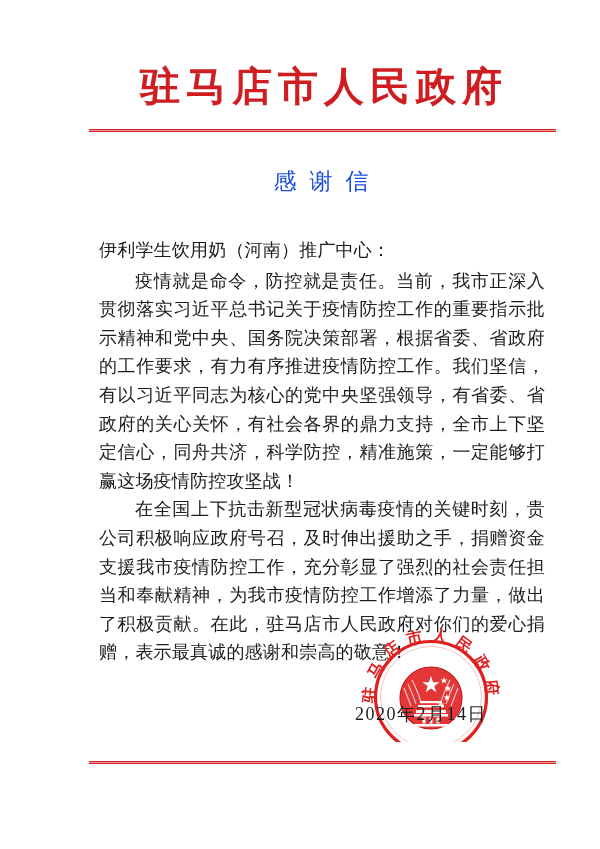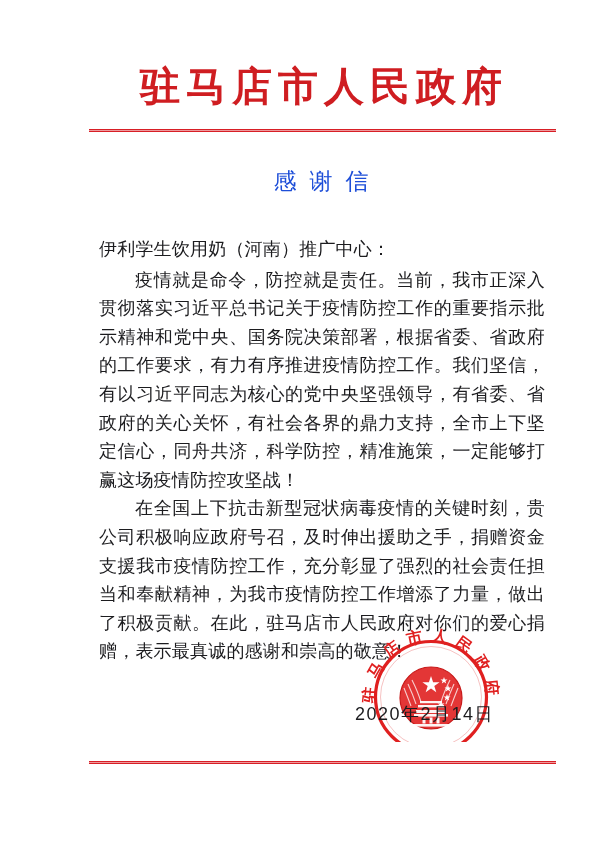--- a/index.html
+++ b/index.html
@@ -79,21 +79,21 @@
   
   .body-block {
     position: absolute;
     left: 78px;
     top: 236px;
     width: 446px;
   }
 
   .salutation,
   .para {
-    font-family: Liberation Mono, monospace;
+    font-family: Liberation Sans, sans-serif;
     font-size: 18px;
     line-height: 28.6px;
     color: #1c1c1f;
     text-align: justify;
     text-justify: inter-ideograph;
     letter-spacing: 0.2px;
   }
 
   .salutation { margin-bottom: 2px; }
 
@@ -108,21 +108,21 @@
     height: 116px;
     pointer-events: none;
   }
   .seal svg { display: block; width: 100%; height: 100%; }
 
   
   .sign-date {
     position: absolute;
     left: 334px;
     top: 702px;
-    font-family: Liberation Sans, sans-serif;
+    font-family: Liberation Serif, serif;
     font-size: 18px;
     line-height: 24px;
     letter-spacing: 1.5px;
     color: #1c1c1f;
     white-space: nowrap;
   }
 </style>
 </head>
 <body>
 

